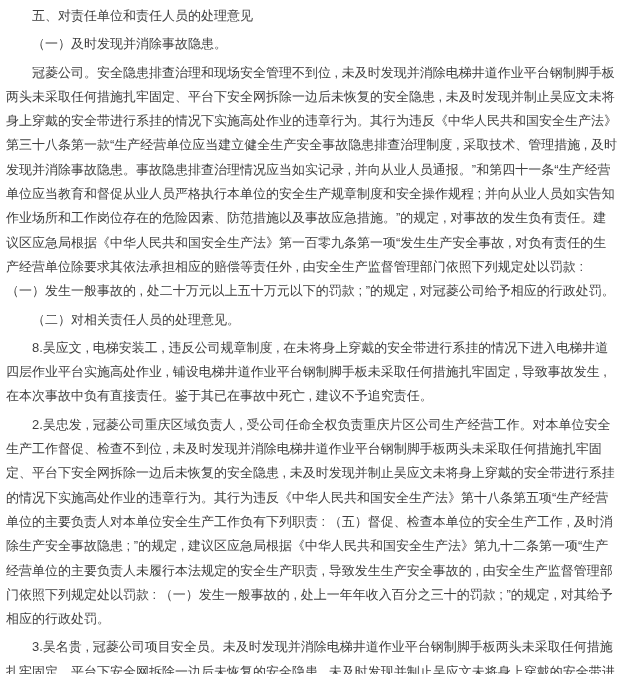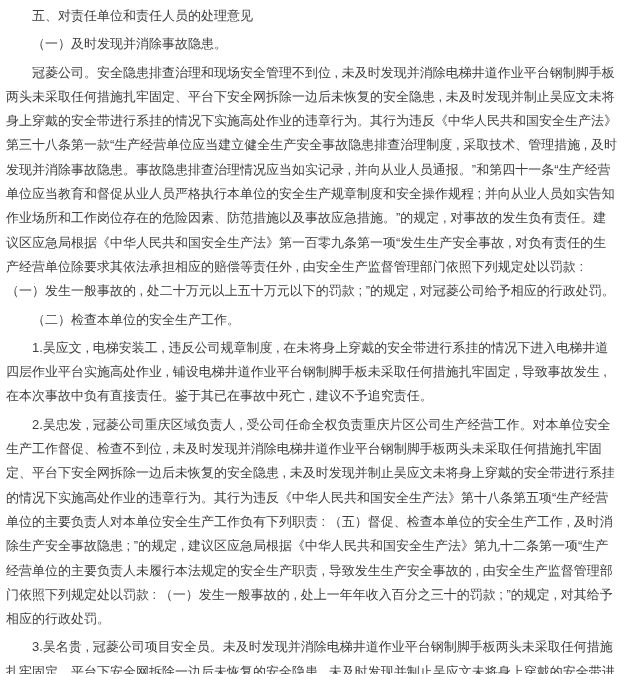--- a/index.html
+++ b/index.html
@@ -28,17 +28,17 @@
     overflow-wrap: break-word;
   }
 </style>
 </head>
 <body>
 
 <div class="doc">
   <p>五、对责任单位和责任人员的处理意见</p>
   <p>（一）及时发现并消除事故隐患。</p>
   <p>冠菱公司。安全隐患排查治理和现场安全管理不到位 , 未及时发现并消除电梯井道作业平台钢制脚手板两头未采取任何措施扎牢固定、平台下安全网拆除一边后未恢复的安全隐患 , 未及时发现并制止吴应文未将身上穿戴的安全带进行系挂的情况下实施高处作业的违章行为。其行为违反《中华人民共和国安全生产法》第三十八条第一款“生产经营单位应当建立健全生产安全事故隐患排查治理制度 , 采取技术、管理措施 , 及时发现并消除事故隐患。事故隐患排查治理情况应当如实记录 , 并向从业人员通报。”和第四十一条“生产经营单位应当教育和督促从业人员严格执行本单位的安全生产规章制度和安全操作规程 ; 并向从业人员如实告知作业场所和工作岗位存在的危险因素、防范措施以及事故应急措施。”的规定 , 对事故的发生负有责任。建议区应急局根据《中华人民共和国安全生产法》第一百零九条第一项“发生生产安全事故 , 对负有责任的生产经营单位除要求其依法承担相应的赔偿等责任外 , 由安全生产监督管理部门依照下列规定处以罚款 : （一）发生一般事故的 , 处二十万元以上五十万元以下的罚款 ; ”的规定 , 对冠菱公司给予相应的行政处罚。</p>
-  <p>（二）检查本单位的安全生产工作。</p>
-  <p>1.吴应文 , 电梯安装工 , 违反公司规章制度 , 在未将身上穿戴的安全带进行系挂的情况下进入电梯井道四层作业平台实施高处作业 , 铺设电梯井道作业平台钢制脚手板未采取任何措施扎牢固定 , 导致事故发生 , 在本次事故中负有直接责任。鉴于其已在事故中死亡 , 建议不予追究责任。</p>
+  <p>（二）对相关责任人员的处理意见。</p>
+  <p>8.吴应文 , 电梯安装工 , 违反公司规章制度 , 在未将身上穿戴的安全带进行系挂的情况下进入电梯井道四层作业平台实施高处作业 , 铺设电梯井道作业平台钢制脚手板未采取任何措施扎牢固定 , 导致事故发生 , 在本次事故中负有直接责任。鉴于其已在事故中死亡 , 建议不予追究责任。</p>
   <p>2.吴忠发 , 冠菱公司重庆区域负责人 , 受公司任命全权负责重庆片区公司生产经营工作。对本单位安全生产工作督促、检查不到位 , 未及时发现并消除电梯井道作业平台钢制脚手板两头未采取任何措施扎牢固定、平台下安全网拆除一边后未恢复的安全隐患 , 未及时发现并制止吴应文未将身上穿戴的安全带进行系挂的情况下实施高处作业的违章行为。其行为违反《中华人民共和国安全生产法》第十八条第五项“生产经营单位的主要负责人对本单位安全生产工作负有下列职责 : （五）督促、检查本单位的安全生产工作 , 及时消除生产安全事故隐患 ; ”的规定 , 建议区应急局根据《中华人民共和国安全生产法》第九十二条第一项“生产经营单位的主要负责人未履行本法规定的安全生产职责 , 导致发生生产安全事故的 , 由安全生产监督管理部门依照下列规定处以罚款 : （一）发生一般事故的 , 处上一年年收入百分之三十的罚款 ; ”的规定 , 对其给予相应的行政处罚。</p>
   <p>3.吴名贵 , 冠菱公司项目安全员。未及时发现并消除电梯井道作业平台钢制脚手板两头未采取任何措施扎牢固定、平台下安全网拆除一边后未恢复的安全隐患 , 未及时发现并制止吴应文未将身上穿戴的安全带进行系挂的情况下实施高处作业的违章行为 , 对事故的发生负有管理责任。建议冠菱公司按照公司相关规定进行处理。</p>
 </div>
 
 </body></html>

